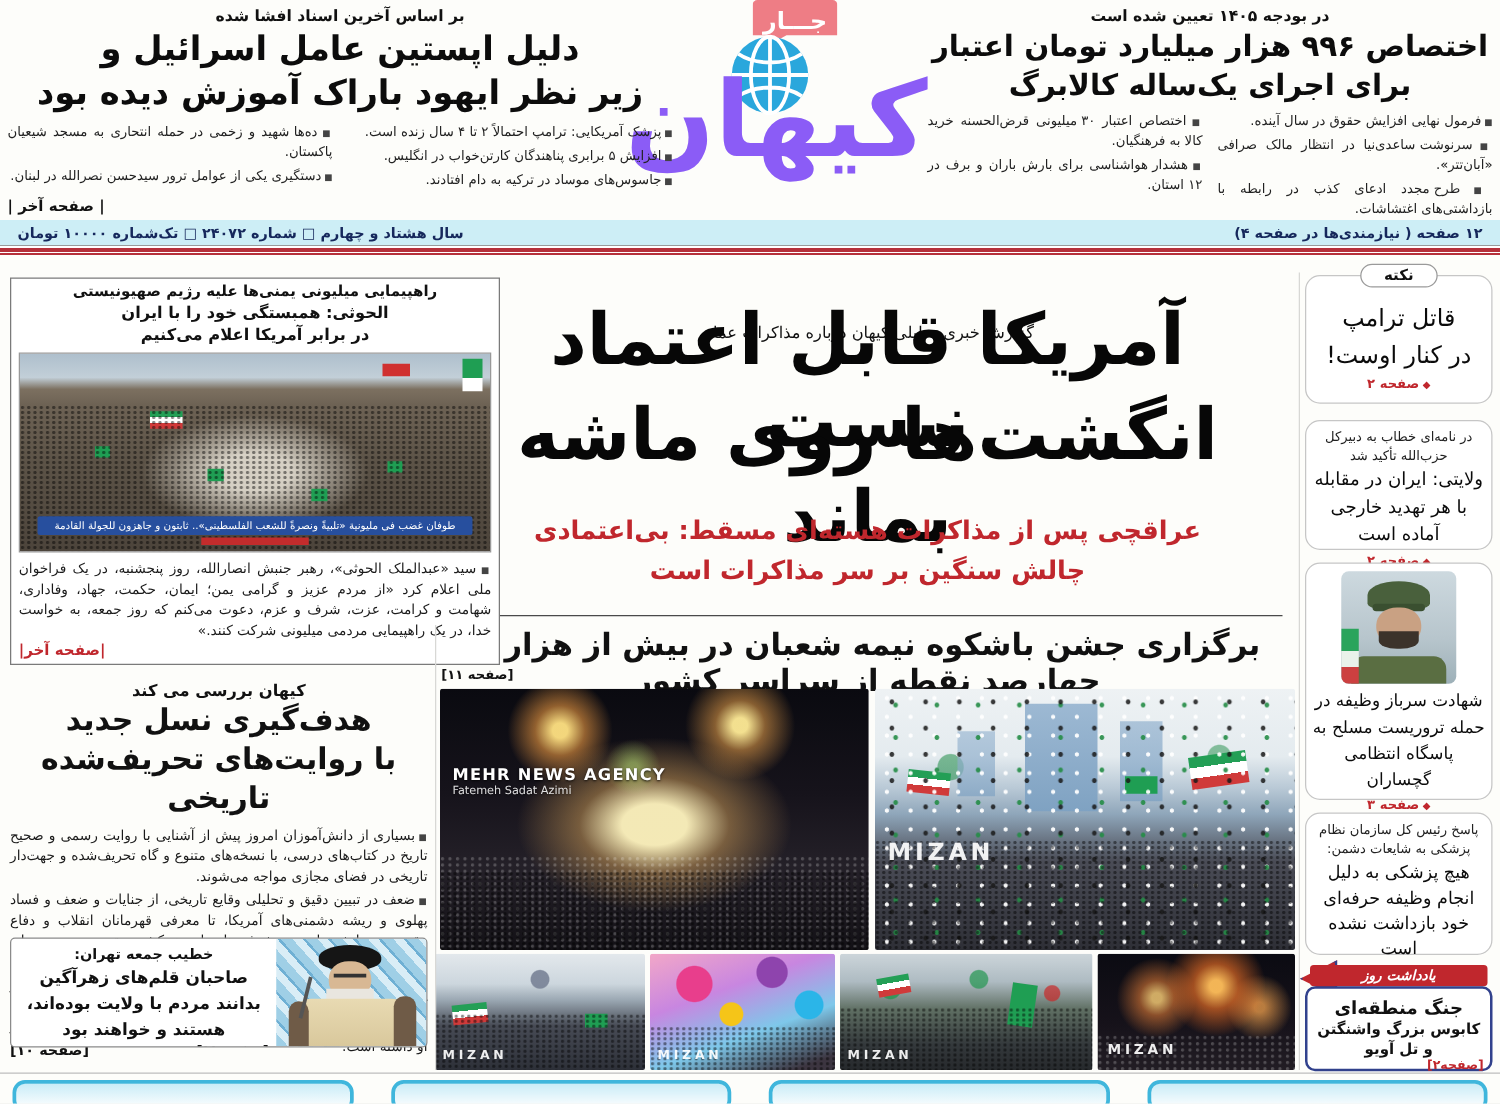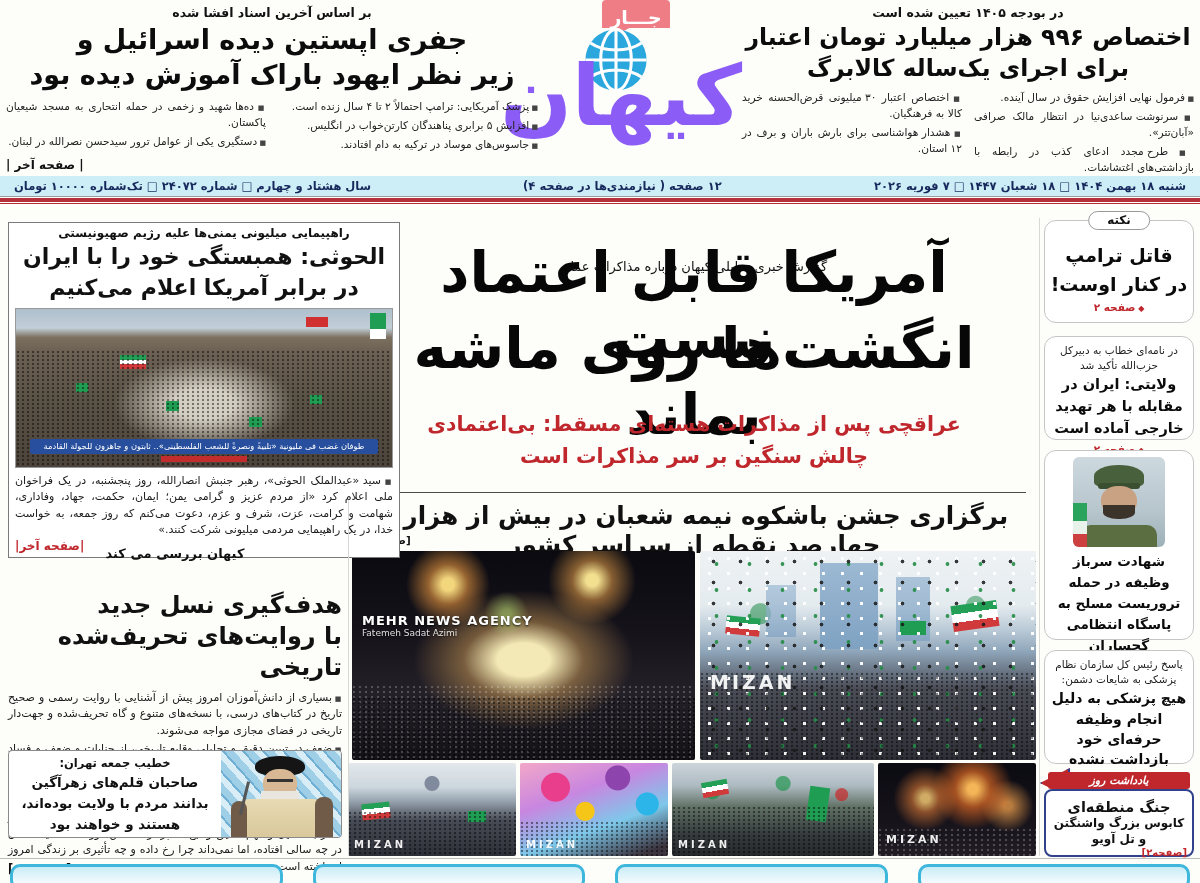--- a/index.html
+++ b/index.html
@@ -98,37 +98,37 @@
       radial-gradient(circle at 86% 44%,#2bb5e8 0 11px,transparent 12px),
       radial-gradient(circle at 44% 52%,#f5c518 0 9px,transparent 10px),
       linear-gradient(160deg,#f2a7c8 0%,#c886e0 34%,#7ec8ea 64%,#3c3540 92%);}
   .s-square{flex:0 0 168px;background:
       radial-gradient(circle at 50% 22%,rgba(120,130,150,.9) 0 7px,transparent 8px),
       linear-gradient(#e3e8ec 0%,#ccd6dd 26%,#9aa7b2 40%,#474b55 62%,#2d3038 100%);}
 
   
   .yemen-box{position:absolute;top:222px;left:8px;width:392px;box-sizing:border-box;border:1.5px solid #7a7a7a;background:#fff;padding:3px 6px 4px;}
   .y-kicker{font-size:12px;font-weight:700;text-align:center;}
-  .y-headline{font-size:22px;font-weight:900;text-align:center;line-height:1.4;margin:2px 0 4px;}
+  .y-headline{font-size:13px;font-weight:900;text-align:center;line-height:1.4;margin:2px 0 4px;}
   .y-photo{position:relative;height:158px;overflow:hidden;border:1px solid #999;background:
       radial-gradient(ellipse at 50% 60%,rgba(235,230,218,.85) 0 30px,transparent 90px),
       linear-gradient(#aebfcc 0%,#c2cfd8 12%,#7c7060 18%,#6d6254 26%,#5c5347 55%,#4c443b 100%);}
   .y-caption{position:absolute;bottom:13px;left:14px;right:14px;height:15px;background:#274f9e;color:#fff;
              font-size:8.3px;line-height:15px;text-align:center;border-radius:2px;white-space:nowrap;overflow:hidden;}
   .y-redstrip{position:absolute;bottom:5px;left:50%;transform:translateX(-50%);width:86px;height:6px;background:#c22c2c;}
   .y-greenlogo{position:absolute;top:4px;right:6px;width:16px;height:26px;background:linear-gradient(#1f9e53 0 60%,#fff 60% 100%);}
   .y-redlogo{position:absolute;top:8px;right:64px;width:22px;height:10px;background:#d03030;}
   .y-body{font-size:11px;line-height:1.5;text-align:justify;margin-top:5px;color:#1a1a1a;}
   .y-body::before{content:"■ ";font-size:7px;color:#444;}
   .y-page{text-align:left;font-size:12px;font-weight:700;color:#111;}
   .y-page span{color:#c0272d;}
 
   .hist{position:absolute;top:546px;left:8px;width:334px;}
   .hist-kicker{font-size:13px;font-weight:700;text-align:center;}
-  .hist-h{font-weight:900;text-align:right;line-height:1.3;font-size:24px;margin-top:29px;}
+  .hist-h{font-weight:900;text-align:center;line-height:1.3;font-size:24px;}
   .hist-bullets{margin:6px 0 0;padding:0;list-style:none;font-size:11px;line-height:1.5;text-align:justify;color:#1a1a1a;}
   .hist-bullets li{margin-bottom:2px;}
   .hist-bullets li::before{content:"■ ";font-size:7px;color:#444;}
   .hist-page{text-align:left;font-size:11.5px;font-weight:700;margin-top:-15px;}
 
   .friday-box{position:absolute;top:750px;left:8px;width:334px;height:88px;box-sizing:border-box;
               border:1.5px solid #8a8a8a;border-radius:4px;display:flex;overflow:hidden;background:#fff;}
   .photo-cleric{flex:0 0 120px;position:relative;background:repeating-linear-gradient(48deg,#9fcfe6 0 7px,#d9edf6 7px 13px,#6fb0d4 13px 15px);}
   .cl-turban{position:absolute;left:34px;top:5px;width:50px;height:20px;background:#151515;border-radius:50% 50% 40% 40%;}
   .cl-face{position:absolute;left:42px;top:18px;width:34px;height:30px;background:#d8b astra;} 
@@ -147,21 +147,21 @@
   
   .sb{position:absolute;left:1044px;width:150px;box-sizing:border-box;background:#fff;border:1.5px solid #c6c6c6;
       border-radius:12px;text-align:center;padding:6px 5px;}
   .sb1{top:220px;height:103px;}
   .sb2{top:336px;height:104px;}
   .sb3{top:450px;height:190px;}
   .sb4{top:650px;height:114px;}
   .note-pill{position:absolute;top:-10px;left:50%;transform:translateX(-50%);background:#fff;border:1.5px solid #9a9a9a;
              border-radius:10px;padding:0 18px;font-size:12px;font-weight:700;line-height:17px;white-space:nowrap;}
   .sb-kicker{font-size:10.5px;line-height:1.4;font-weight:400;color:#222;}
-  .sb-h{font-weight:700;color:#0b0b0b;}
+  .sb-h{font-weight:400;color:#0b0b0b;}
   .sb1 .sb-h{font-size:19px;line-height:1.5;margin-top:14px;}
   .sb2 .sb-h{font-size:14.5px;line-height:1.5;margin-top:2px;}
   .sb3 .sb-h{font-size:13.5px;line-height:1.55;margin-top:4px;}
   .sb4 .sb-h{font-size:14px;line-height:1.45;margin-top:2px;}
   .pref{color:#c0272d;font-weight:700;font-size:10.5px;margin-top:3px;}
   .pref::before{content:"◆ ";font-size:8px;}
   .photo-soldier{position:relative;width:92px;height:90px;margin:0 auto;border-radius:6px;overflow:hidden;
                  background:linear-gradient(#cdd9df,#b7c5cc 60%,#9db0b8);}
   .sol-cap{position:absolute;left:21px;top:8px;width:50px;height:22px;background:#49603c;border-radius:50% 50% 20% 20%;}
   .sol-brim{position:absolute;left:25px;top:26px;width:42px;height:6px;background:#3a4f30;border-radius:3px;}
@@ -220,39 +220,38 @@
         <ellipse cx="20" cy="20" rx="9" ry="18" fill="none" stroke="#fff" stroke-width="1.8"></ellipse>
         <path d="M2 20h36M20 2v36M5 10c8 5.5 22 5.5 30 0M5 30c8-5.5 22-5.5 30 0" stroke="#fff" stroke-width="1.8" fill="none"></path>
       </svg>
     </div>
     <div class="logo-text">کیهان</div>
   </div>
 
   <div class="mh-story mh-left">
     <div class="mh-kicker">بر اساس آخرین اسناد افشا شده</div>
     <div class="mh-headline">
-      <div>جفری اپستین دیده اسرائیل و</div>
+      <div>دلیل اپستین عامل اسرائیل و</div>
       <div>زیر نظر ایهود باراک آموزش دیده بود</div>
     </div>
     <div class="mh-briefs">
       <ul>
         <li>پزشک آمریکایی: ترامپ احتمالاً ۲ تا ۴ سال زنده است.</li>
         <li>افزایش ۵ برابری پناهندگان کارتن‌خواب در انگلیس.</li>
         <li>جاسوس‌های موساد در ترکیه به دام افتادند.</li>
       </ul>
       <ul>
         <li>ده‌ها شهید و زخمی در حمله انتحاری به مسجد شیعیان پاکستان.</li>
         <li>دستگیری یکی از عوامل ترور سیدحسن نصرالله در لبنان.</li>
       </ul>
     </div>
     <div class="mh-pageref">| صفحه آخر |</div>
   </div>
 
   <div class="info-bar">
-    <span>شنبه ۱۸ بهمن ۱۴۰۴ □ ۱۸ شعبان ۱۴۴۷ □ ۷ فوریه ۲۰۲۶</span>
     <span>۱۲ صفحه ( نیازمندی‌ها در صفحه ۴)</span>
     <span>سال هشتاد و چهارم □ شماره ۲۴۰۷۲ □ تک‌شماره ۱۰۰۰۰ تومان</span>
   </div>
   <div class="red-rule"></div>
 
   <div class="cabs lead-kicker" style="position:absolute">گزارش خبری تحلیلی کیهان درباره مذاکرات عمان</div>
   <div class="cabs lead-h lead-h1" style="position:absolute">آمریکا قابل اعتماد نیست</div>
   <div class="cabs lead-h lead-h2" style="position:absolute">انگشت‌ها روی ماشه بماند</div>
   <div class="cabs lead-sub lead-sub1" style="position:absolute">عراقچی پس از مذاکرات هسته‌ای مسقط: بی‌اعتمادی</div>
   <div class="cabs lead-sub lead-sub2" style="position:absolute">چالش سنگین بر سر مذاکرات است</div>

